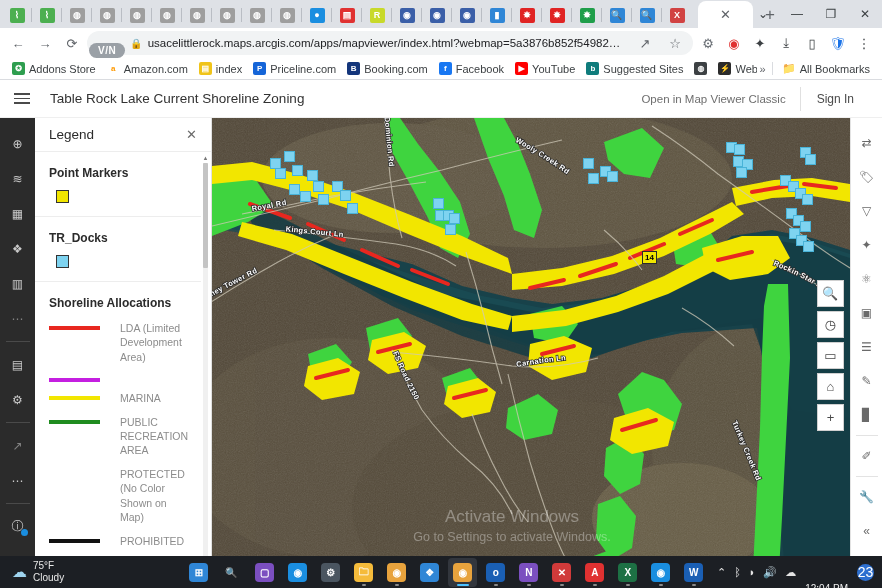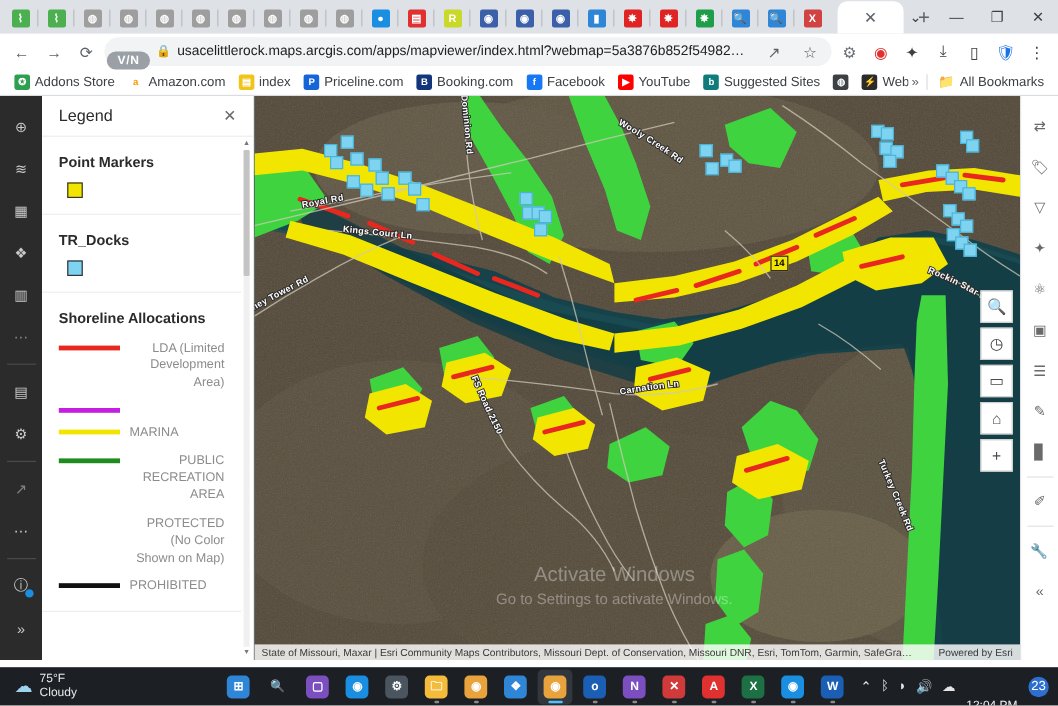--- a/index.html
+++ b/index.html
@@ -107,21 +107,21 @@
     height:34px; display:flex; align-items:center; padding:0 14px; flex:0 0 auto;
     border-bottom:1px solid #ededed;
   }
   .legend-title{ font-size:13.5px; color:#2b2b2b;}
   .legend-close{ margin-left:auto; color:#6a6a6a; font-size:13px;}
   .legend-scroll{
     flex:1; overflow:hidden; position:relative; padding-right:10px;
   }
   .lg-sec{ padding:13px 14px 13px 14px; border-bottom:1px solid #ededed;}
   .lg-sec-title{ font-size:12px; font-weight:bold; color:#2b2b2b; margin-bottom:9px; line-height:1.35;}
-  .lg-row{ display:flex; align-items:flex-start; margin-bottom:9px; gap:8px;text-align:right;}
+  .lg-row{ display:flex; align-items:flex-start; margin-bottom:9px; gap:20px;}
   .lg-row:last-child{ margin-bottom:0;}
   .sym-box{ width:13px;height:13px;border:1px solid #333; flex:0 0 auto; margin-left:7px;}
   .sym-line{ width:51px;height:4px; flex:0 0 auto; margin-top:5px;}
   .sym-blank{ width:51px;height:4px; flex:0 0 auto; }
   .lg-label{ font-size:10.5px; color:#8c8c8c; line-height:1.38; }
   .scrollbar{
     position:absolute; right:2px; top:2px; width:7px; bottom:2px;
   }
   .sb-up,.sb-dn{ position:absolute; left:0; width:7px; height:8px; color:#777; font-size:6px; text-align:center; line-height:8px;}
   .sb-up{top:0;} .sb-dn{bottom:0;}
@@ -181,21 +181,21 @@
   .weather .txt{ font-size:10px; line-height:12px; color:#e8e8e8;}
   .cloud-ic{ color:#9fd4ef; font-size:15px;}
   .tb-center{ display:flex; align-items:center; gap:4px; margin:0 auto;}
   .tb-app{ width:29px;height:29px; display:flex;align-items:center;justify-content:center; position:relative; border-radius:4px;}
   .tb-app .sq{ width:19px;height:19px;border-radius:4px;display:flex;align-items:center;justify-content:center;font-size:10px;color:#fff;font-weight:bold;}
   .tb-app .dot{ position:absolute;bottom:1px;left:50%;transform:translateX(-50%);width:4px;height:2px;border-radius:1px;background:#8a8a8a;}
   .tb-app.active{ background:#32363d;}
   .tb-app.active .dot{ width:12px; background:#4cc2ff; height:2px;}
   .tb-right{ display:flex; align-items:center; gap:9px; padding-right:8px; margin-left:auto;}
   .clock{ font-size:10px; line-height:12px; text-align:right; color:#f0f0f0;}
-  .badge{ width:17px;height:17px;border-radius:50%;background:#2d6fd0;color:#fff;font-size:11px;display:flex;align-items:center;justify-content:center;}
+  .badge{ width:17px;height:17px;border-radius:50%;background:#2d6fd0;color:#fff;font-size:14px;display:flex;align-items:center;justify-content:center;}
 </style>
 </head>
 <body>
 
 <div id="chrome-window">
 
   <div class="tabstrip">
     <div id="pinned-tabs" style="display:flex;align-items:flex-end;height:28px;">
         <div class="pinned-tab">
           <span class="fav" style="background: rgb(76, 175, 80);">⌇</span>
@@ -350,20 +350,33 @@
       <span style="width:1px;height:13px;background:#dadce0;display:inline-block;"></span>
       <span class="bm">
         <span class="ic" style="background:transparent;font-size:11px;">📁</span>
         <span>All Bookmarks</span>
       </span>
     </div>
   </div>
 
   <div id="app">
 
+    <div class="app-header">
+      <div class="hamburger">
+        <span></span>
+          <span></span>
+          <span></span>
+      </div>
+      <div class="app-title">Table Rock Lake Current Shoreline Zoning</div>
+      <div class="header-right">
+        <div class="hdr-link">Open in Map Viewer Classic</div>
+        <div class="hdr-sep"></div>
+        <div class="signin">Sign In</div>
+      </div>
+    </div>
 
     <div class="body-row">
 
       <div class="rail">
         <div id="left-rail" style="display:flex;flex-direction:column;align-items:center;width:35px;">
             <div class="rail-ic">⊕</div>
             <div class="rail-ic">≋</div>
             <div class="rail-ic">▦</div>
             <div class="rail-ic">❖</div>
             <div class="rail-ic">▥</div>

